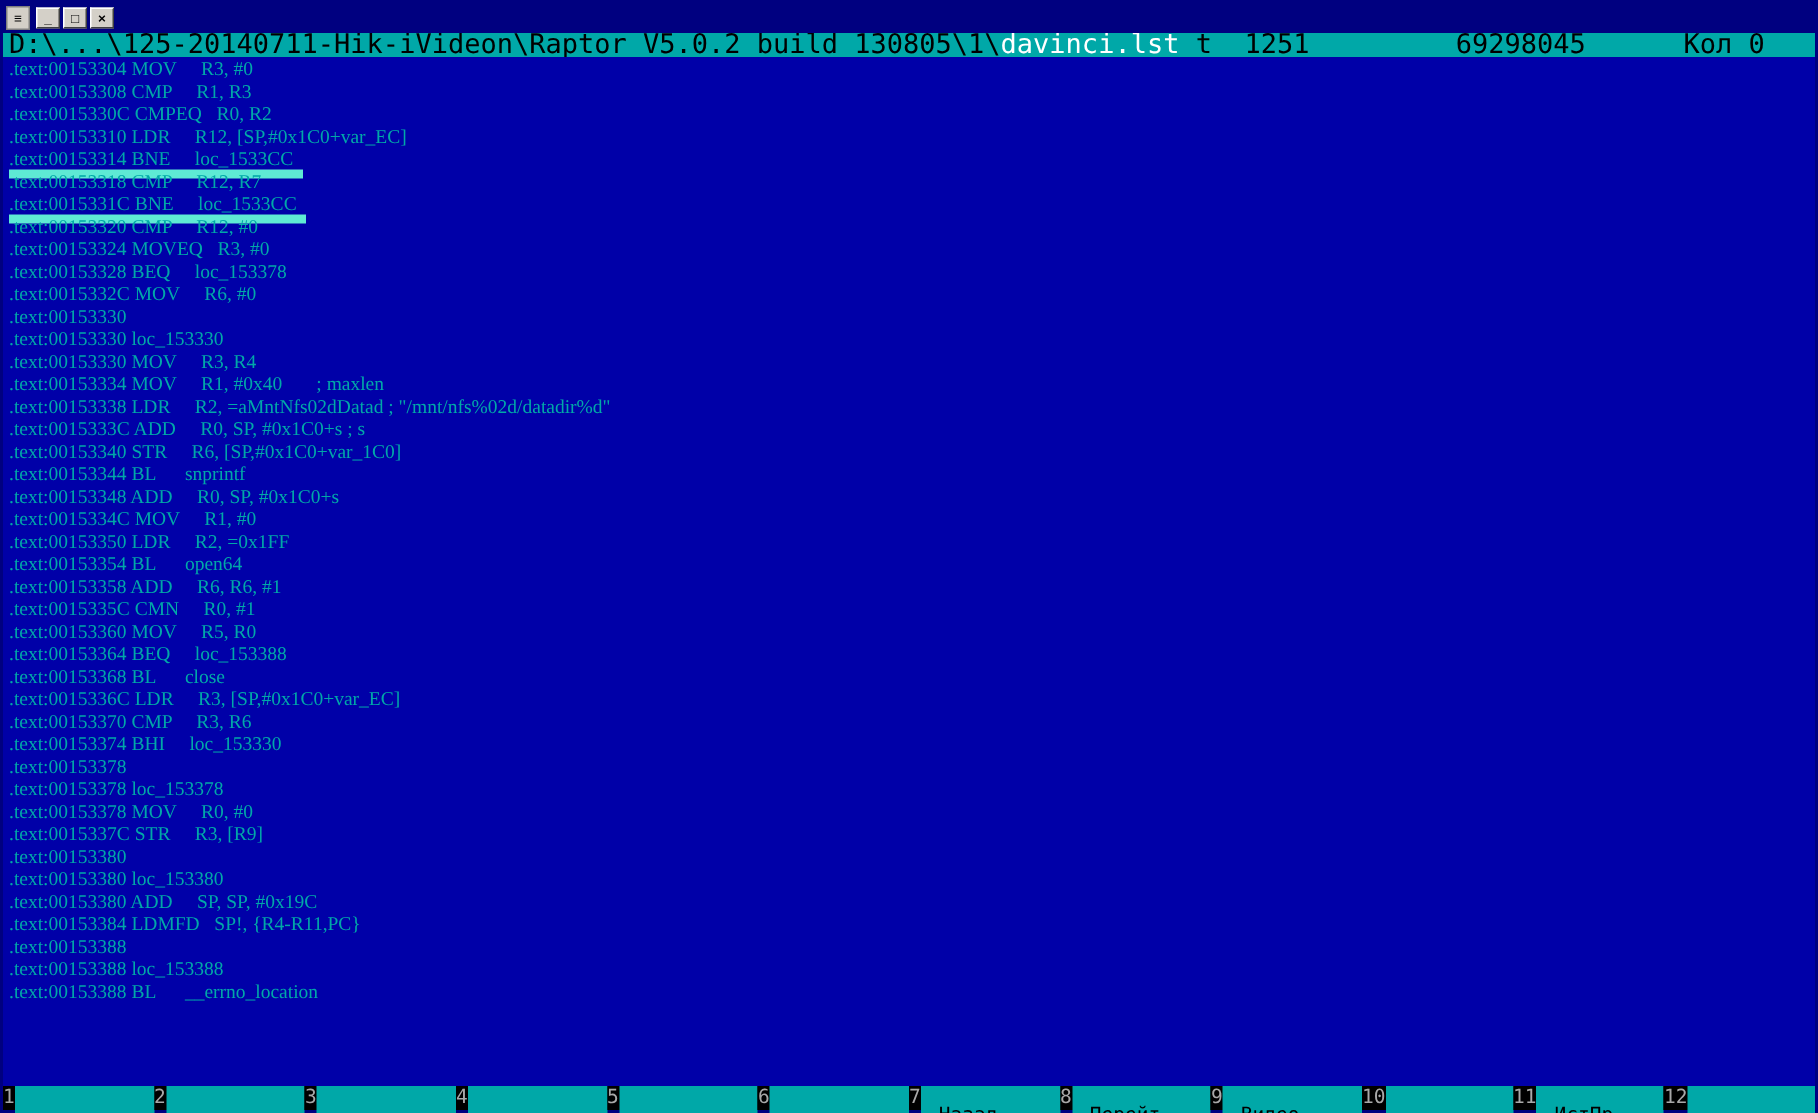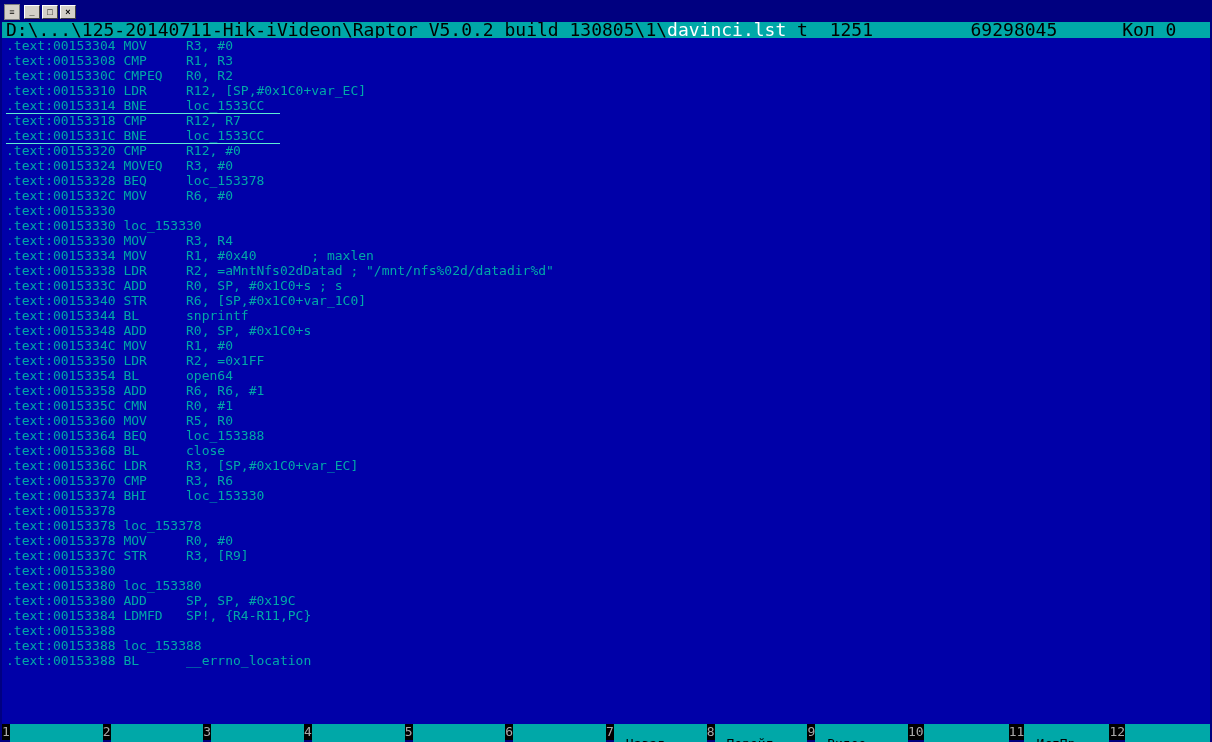--- a/index.html
+++ b/index.html
@@ -66,27 +66,27 @@
   .content {
     flex: 1;
     background: #0000a8;
     padding: 0 4px;
     overflow: hidden;
     position: relative;
     white-space: pre;
     line-height: 15px;
     font-size: 13px;
   }
-  .codeline { display: block; height: 15px; }
+  .codeline { display: block; height: 15px; font-family: Liberation Serif, serif; }
   .prefix { color: #00a8a8; }
   .label  { color: #00a8a8; }
   .mnem   { color: #00a8a8; }
   .op     { color: #00a8a8; }
   .underline-red {
-    border-bottom: 1px solid #5eead4;
+    border-bottom: 6px solid #5eead4;
     padding-bottom: 0px;
   }
   .funcbar {
     height: 16px;
     background: #000;
     color: #000;
     display: flex;
     white-space: pre;
     font-size: 13px;
     line-height: 16px;

